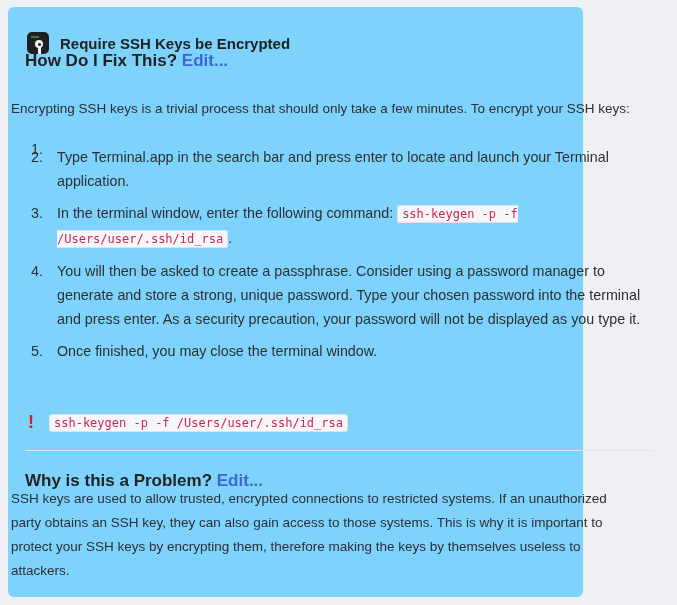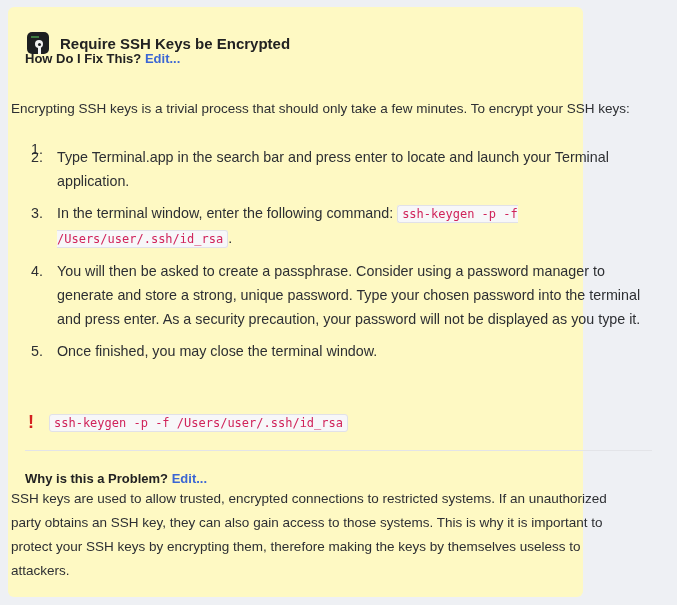--- a/index.html
+++ b/index.html
@@ -4,21 +4,21 @@
 <style>
   * { box-sizing: border-box; margin: 0; padding: 0; }
   html, body {
     width: 677px; height: 605px; overflow: hidden;
     background: #eef0f4;
     font-family: "Liberation Sans", "DejaVu Sans", sans-serif;
     color: #2d2f33;
   }
   .card {
     position: absolute; left: 8px; top: 7px; width: 575px; height: 590px;
-    background: #fef9c3; border-radius: 6px;
+    background: #7dd3fc; border-radius: 6px;
     padding: 0 18px 0 17px;
   }
   .title-row {
     position: absolute; left: 19px; top: 25px;
     display: flex; align-items: center;
   }
   .app-icon {
     width: 22px; height: 22px; border-radius: 5px;
     background: #1d1f21; position: relative; overflow: hidden;
     margin-right: 11px;
@@ -35,21 +35,21 @@
     background: #1d1f21;
   }
   .app-icon .keystem {
     position: absolute; left: 10.5px; top: 15px; width: 3px; height: 7px; background: #f2f2f2;
   }
   .title {
     font-size: 15px; font-weight: bold; color: #222;
   }
   .section-heading {
     position: absolute; left: 17px;
-    font-size: 13px; font-weight: bold; color: #222;
+    font-size: 17px; font-weight: bold; color: #222;
   }
   .section-heading .edit {
     color: #3b66d4; cursor: pointer;
   }
   .para {
     position: absolute; left: 3px; width: 630px;
     font-size: 13.5px; line-height: 24px; color: #2d2f33;
   }
   ol.steps {
     position: absolute; left: 17px; top: 130px; width: 630px;

